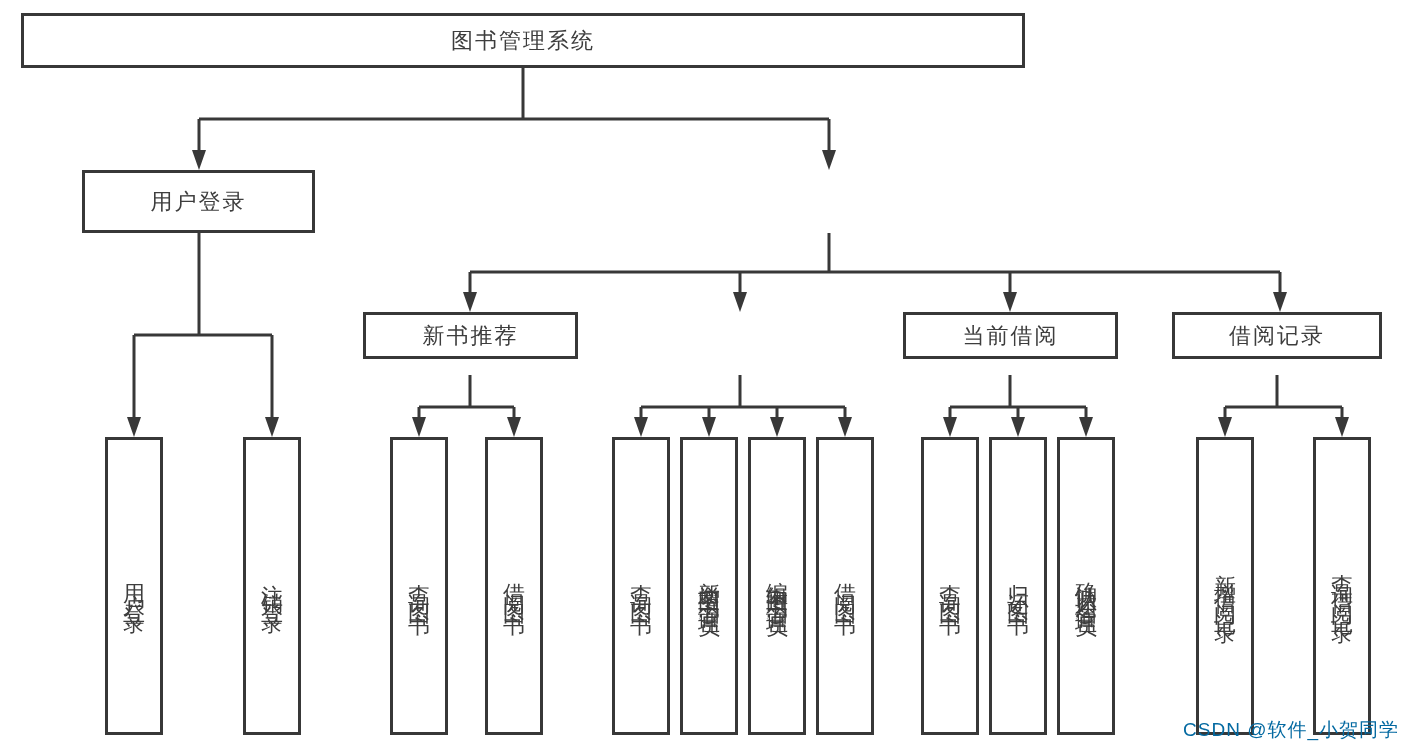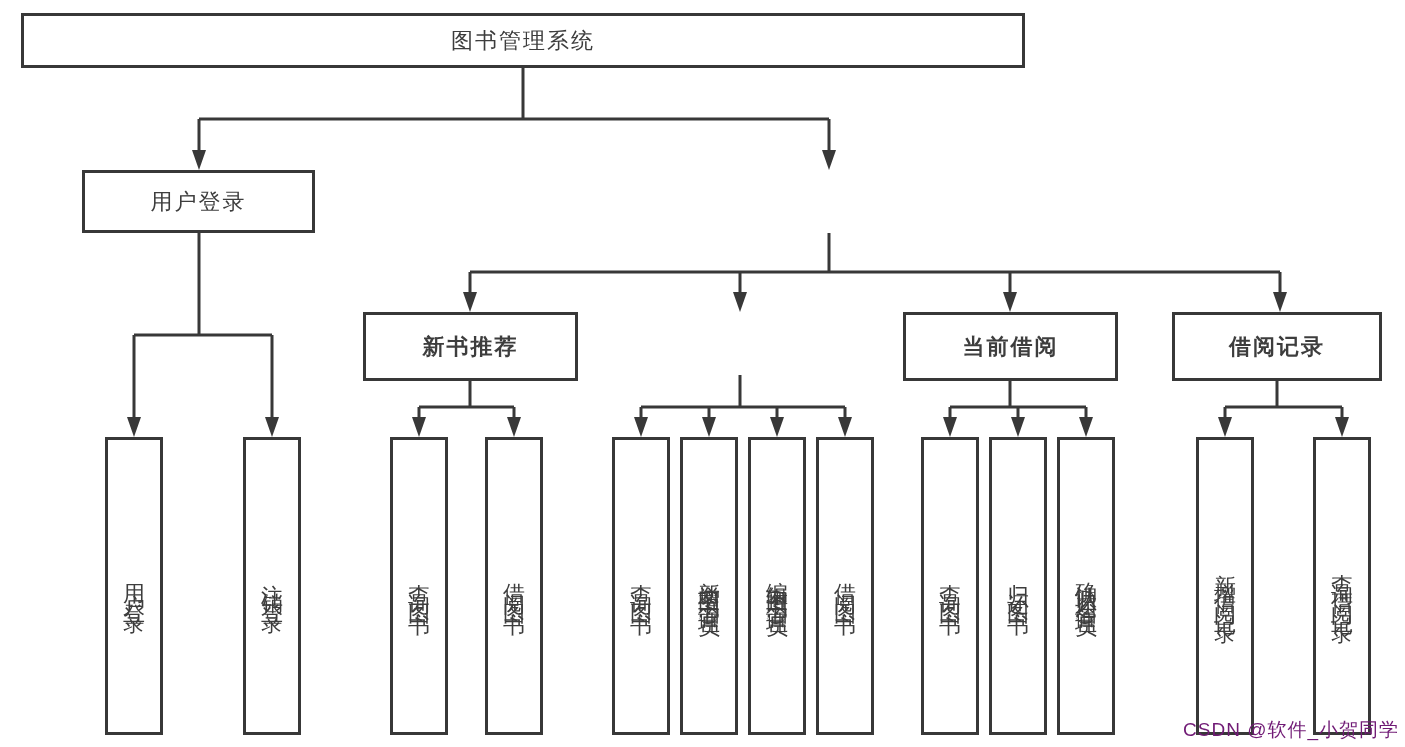--- a/index.html
+++ b/index.html
@@ -15,36 +15,36 @@
     position:absolute;
     box-sizing:border-box;
     border:3px solid #383838;
     background:#ffffff;
     display:flex;align-items:center;justify-content:center;
     color:#3d3d3d;
   }
   .hlabel{font-size:22px;letter-spacing:2px;white-space:nowrap;}
   .root{left:21px;top:13px;width:1004px;height:55px;}
   .l2{top:170px;width:233px;height:63px;}
-  .l3{top:312px;width:215px;height:69px;font-weight:bold;}
+  .l3{top:312px;width:215px;height:47px;}
   .leaf{top:437px;width:58px;height:298px;}
   .vtext{
     writing-mode:vertical-rl;
     font-size:22px;
     letter-spacing:10px;
     color:#3d3d3d;
     line-height:1;
     white-space:nowrap;
   }
   .leaf.long .vtext{letter-spacing:5px;}
   .watermark{
     position:absolute;
     right:6px;bottom:4px;
     font-size:19px;
-    color:#701a75;
+    color:#0369a1;
     letter-spacing:1px;
     white-space:nowrap;
   }
 </style>
 </head>
 <body>
 
 <div class="canvas">
 
   <svg class="connectors" viewBox="0 0 1405 747" xmlns="http://www.w3.org/2000/svg">

